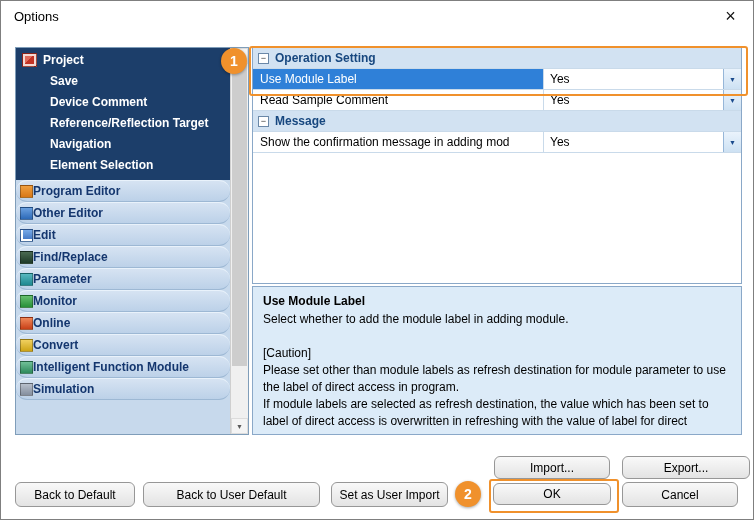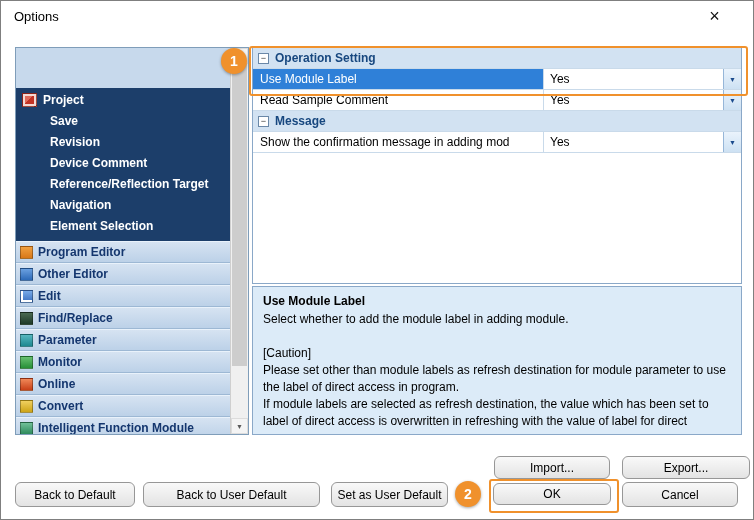--- a/index.html
+++ b/index.html
@@ -1,40 +1,40 @@
 <!DOCTYPE html>
 <html><head>
 <meta charset="utf-8">
 <style>
   html,body{margin:0;padding:0;}
   body{width:754px;height:520px;position:relative;background:#fff;overflow:hidden;
        font-family:"Liberation Sans",sans-serif;}
   .dialog{position:absolute;inset:0;border:1px solid #7f7f7f;box-sizing:border-box;background:#fff;}
 
   
-  .titlebar{position:absolute;left:0;top:0;right:16px;height:31px;background:#fff;
+  .titlebar{position:absolute;left:0;top:0;right:0;height:31px;background:#fff;
             display:flex;align-items:center;padding-left:13px;}
   .title{font-size:13px;color:#000;}
   .close{position:absolute;right:0;top:0;width:45px;height:31px;display:flex;
          align-items:center;justify-content:center;font-size:18px;color:#111;cursor:default;}
 
   
   .sidebar{position:absolute;left:14px;top:46px;width:234px;height:388px;
            border:1px solid #7f9db9;box-sizing:border-box;display:flex;background:#c7d9ec;overflow:hidden;}
-  .tree{flex:1;display:flex;flex-direction:column;overflow:hidden;min-width:0;margin-top:40px;}
+  .tree{flex:1;display:flex;flex-direction:column;overflow:hidden;min-width:0;}
   .proj-block{background:#1c3e6a;padding-bottom:4px;}
   .proj-header{height:23px;display:flex;align-items:center;gap:6px;padding-left:6px;}
   .proj-label{color:#fff;font-weight:bold;font-size:12px;}
   .child{height:21px;line-height:21px;margin-left:8px;padding-left:26px;color:#fff;
          font-size:12px;font-weight:bold;white-space:nowrap;overflow:hidden;}
   .child.selected{background:linear-gradient(#f6b445,#ec9310);color:#10213f;}
-  .cat{height:22px;box-sizing:border-box;display:flex;align-items:center;gap:5px;padding-left:4px;
+  .cat{height:22px;box-sizing:border-box;display:flex;align-items:center;padding-left:4px;
        background:linear-gradient(#d6e3f2,#bcd1e8);border-top:1px solid #e9f2fb;
        border-bottom:1px solid #9db8d4;font-size:12px;font-weight:bold;color:#14366e;
-       white-space:nowrap;overflow:hidden;flex:0 0 auto;}
+       white-space:nowrap;overflow:hidden;flex:0 0 auto;border-radius:11px;}
   .icon{width:13px;height:13px;flex:0 0 13px;border:1px solid rgba(0,0,0,.3);box-sizing:border-box;}
   .i-project{width:15px;height:14px;flex-basis:15px;background:linear-gradient(135deg,#e06a5a 0 45%,#c23325 45% 100%);box-shadow:inset 0 0 0 2px #f4d9d4;}
   .i-c0{background:linear-gradient(#f0a040,#d87818);}
   .i-c1{background:linear-gradient(#6aa0e0,#2d6ab8);}
   .i-c2{background:linear-gradient(#78aae8,#3a70c0);box-shadow:inset 2px -2px 0 #fff;}
   .i-c3{background:linear-gradient(#4a6a52,#1e3a28);}
   .i-c4{background:linear-gradient(#58b8c0,#1e8890);}
   .i-c5{background:linear-gradient(#68c070,#279038);}
   .i-c6{background:linear-gradient(#f08858,#c84018);}
   .i-c7{background:linear-gradient(#f0d060,#cda416);}
@@ -107,21 +107,20 @@
   </div>
 
   <div class="sidebar">
     <div class="tree">
       <div class="proj-block">
         <div class="proj-header">
           <span class="icon i-project"></span>
           <span class="proj-label">Project</span>
         </div>
         <div class="child">Save</div>
-        <div class="child">Revision</div>
         <div class="child">Device Comment</div>
         <div class="child">Reference/Reflection Target</div>
         <div class="child">Navigation</div>
         <div class="child">Element Selection</div>
       </div>
 
       <div class="cat">
         <span class="icon i-c0"></span>
         <span>Program Editor</span>
       </div>
@@ -208,21 +207,21 @@
     <div class="gap"></div>
     <p>[Caution]</p>
     <p>Please set other than module labels as refresh destination for module parameter to use the label of direct access in program.</p>
     <p>If module labels are selected as refresh destination, the value which has been set to label of direct access is overwritten in refreshing with the value of label for direct access.</p>
   </div>
 
   <div class="btn b-import">Import...</div>
   <div class="btn b-export">Export...</div>
   <div class="btn b-backdef">Back to Default</div>
   <div class="btn b-backuser">Back to User Default</div>
-  <div class="btn b-setuser">Set as User Default</div>
+  <div class="btn b-setuser">Set as User Import</div>
   <div class="btn b-ok">OK</div>
   <div class="btn b-cancel">Cancel</div>
 
   <div class="ann-rect ann-rect1"></div>
   <div class="ann-circle ann-c1">1</div>
   <div class="ann-rect ann-rect2"></div>
   <div class="ann-circle ann-c2">2</div>
 
 </div>
 

